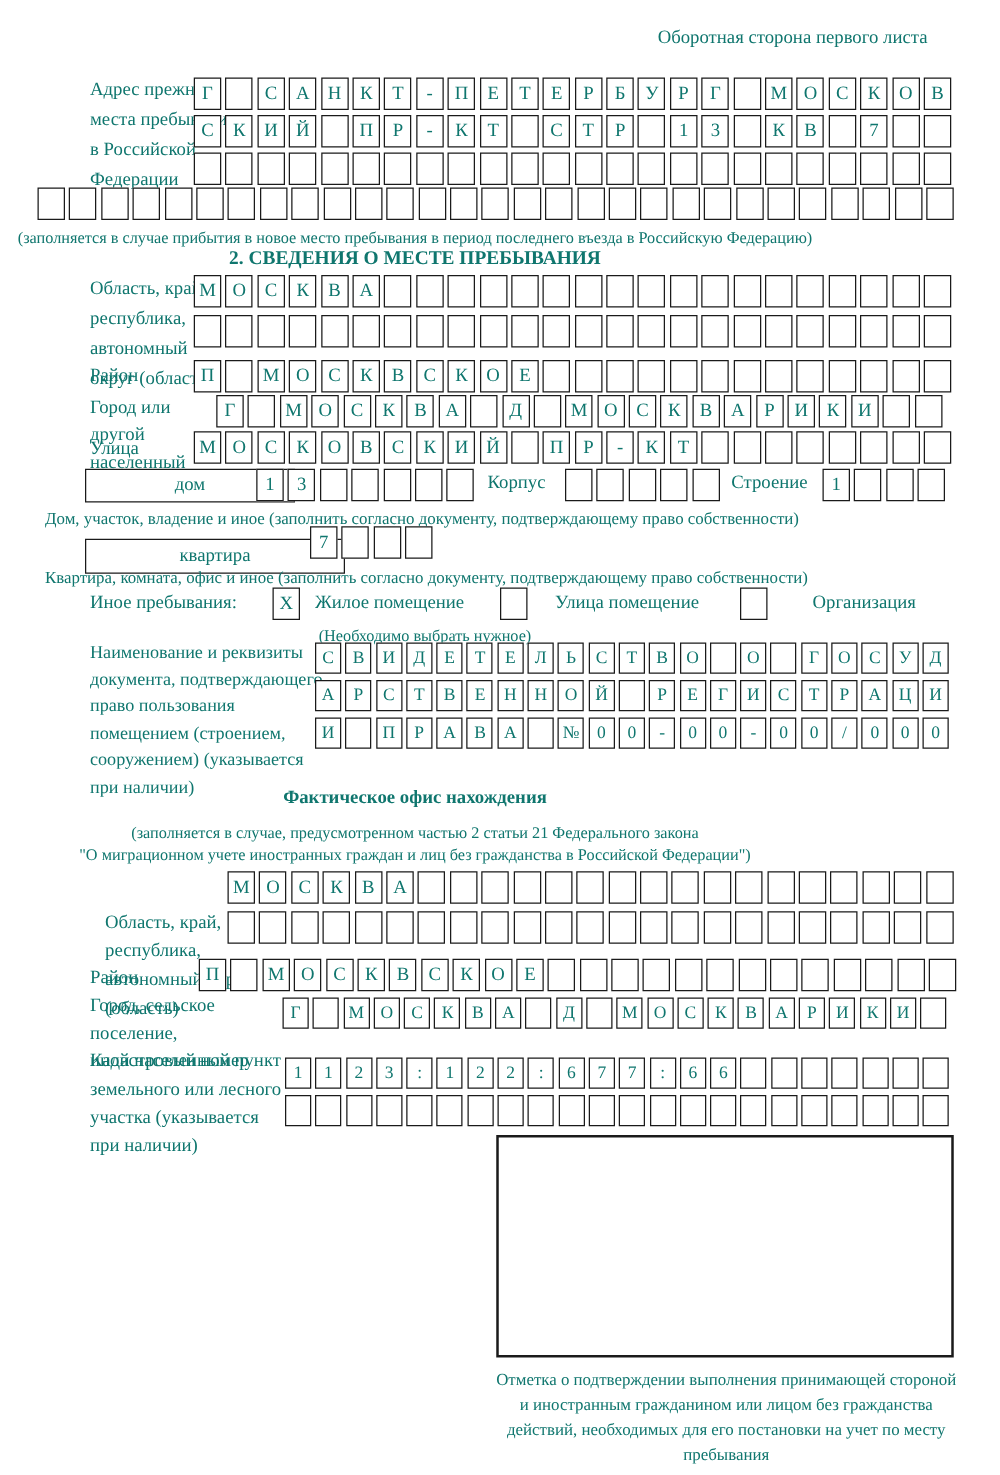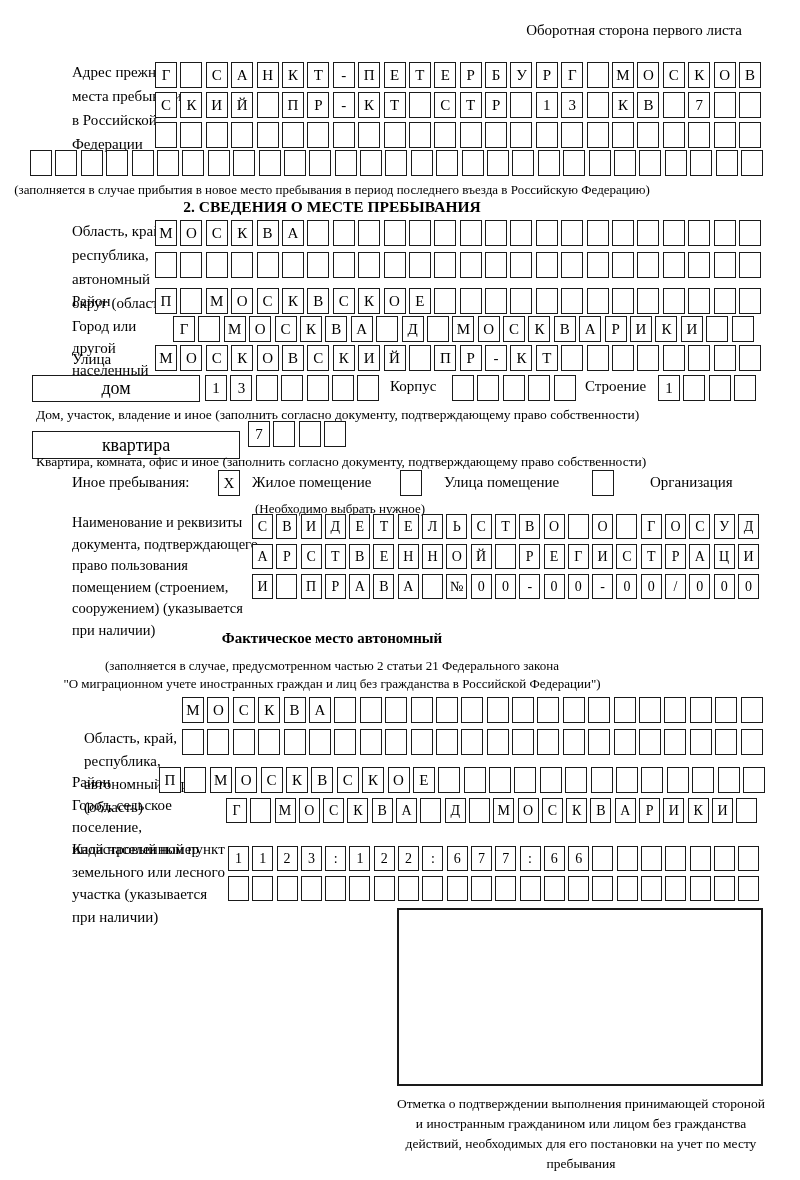--- a/index.html
+++ b/index.html
@@ -1,27 +1,27 @@
 <!DOCTYPE html>
 <html><head>
 <meta charset="utf-8">
 <style>
   html,body{margin:0;padding:0;background:#fff;}
   .page{position:relative;width:800px;height:1180px;background:#fff;
-        font-family:"Liberation Serif","DejaVu Serif",serif;color:#000000;overflow:hidden;}
+        font-family:"Liberation Serif","DejaVu Serif",serif;color:#0f766e;overflow:hidden;}
   .abs{position:absolute;}
   .lbl{font-size:15px;line-height:24px;white-space:pre-line;}
   .lbl-sm{font-size:14.5px;line-height:21.5px;white-space:pre-line;}
   .cells{position:absolute;display:flex;gap:3.4px;}
   .cells .cb{flex:0 0 auto;width:22px;height:26px;box-sizing:border-box;border:1.6px solid #1a1a1a;
              display:flex;align-items:center;justify-content:center;font-size:15px;background:#fff;}
   .cells.sm{gap:3.3px;}
   .cells.sm .cb{width:21px;height:25px;font-size:14px;border-width:1.5px;}
   .namebox{position:absolute;box-sizing:border-box;border:1.8px solid #1a1a1a;background:#fff;
-           display:flex;align-items:center;justify-content:center;font-size:18px;}
+           display:flex;align-items:center;justify-content:center;font-size:15px;margin-left:36px;}
   .chk{position:absolute;width:22px;height:26px;box-sizing:border-box;border:1.8px solid #1a1a1a;
        display:flex;align-items:center;justify-content:center;font-size:15px;}
   .caption{position:absolute;font-size:13px;line-height:17px;}
   .center{left:0;width:664px;text-align:center;}
   .bold{font-weight:bold;}
   .stamp-box{position:absolute;left:397px;top:908px;width:366px;height:178px;
              box-sizing:border-box;border:2px solid #1a1a1a;background:#fff;}
 </style>
 </head>
 <body>
@@ -402,21 +402,21 @@
       <span class="cb">0</span>
       <span class="cb">-</span>
       <span class="cb">0</span>
       <span class="cb">0</span>
       <span class="cb">/</span>
       <span class="cb">0</span>
       <span class="cb">0</span>
       <span class="cb">0</span>
     </div>
 
-  <div class="abs center bold" style="top:630px;font-size:15px;">Фактическое место автономный</div>
+  <div class="abs center bold" style="top:630px;font-size:15px;">Фактическое офис нахождения</div>
   <div class="caption center" style="top:657px;">(заполняется в случае, предусмотренном частью 2 статьи 21 Федерального закона</div>
   <div class="caption center" style="top:675px;">"О миграционном учете иностранных граждан и лиц без гражданства в Российской Федерации")</div>
 
   <div class="abs lbl" style="left:84px;top:695px;width:130px;line-height:23px;margin-top:32px;">Область, край,
 республика,
 автономный округ
 (область)</div>
   <div class="cells" style="left:182px;top:697px;">
       <span class="cb">М</span>
       <span class="cb">О</span>

